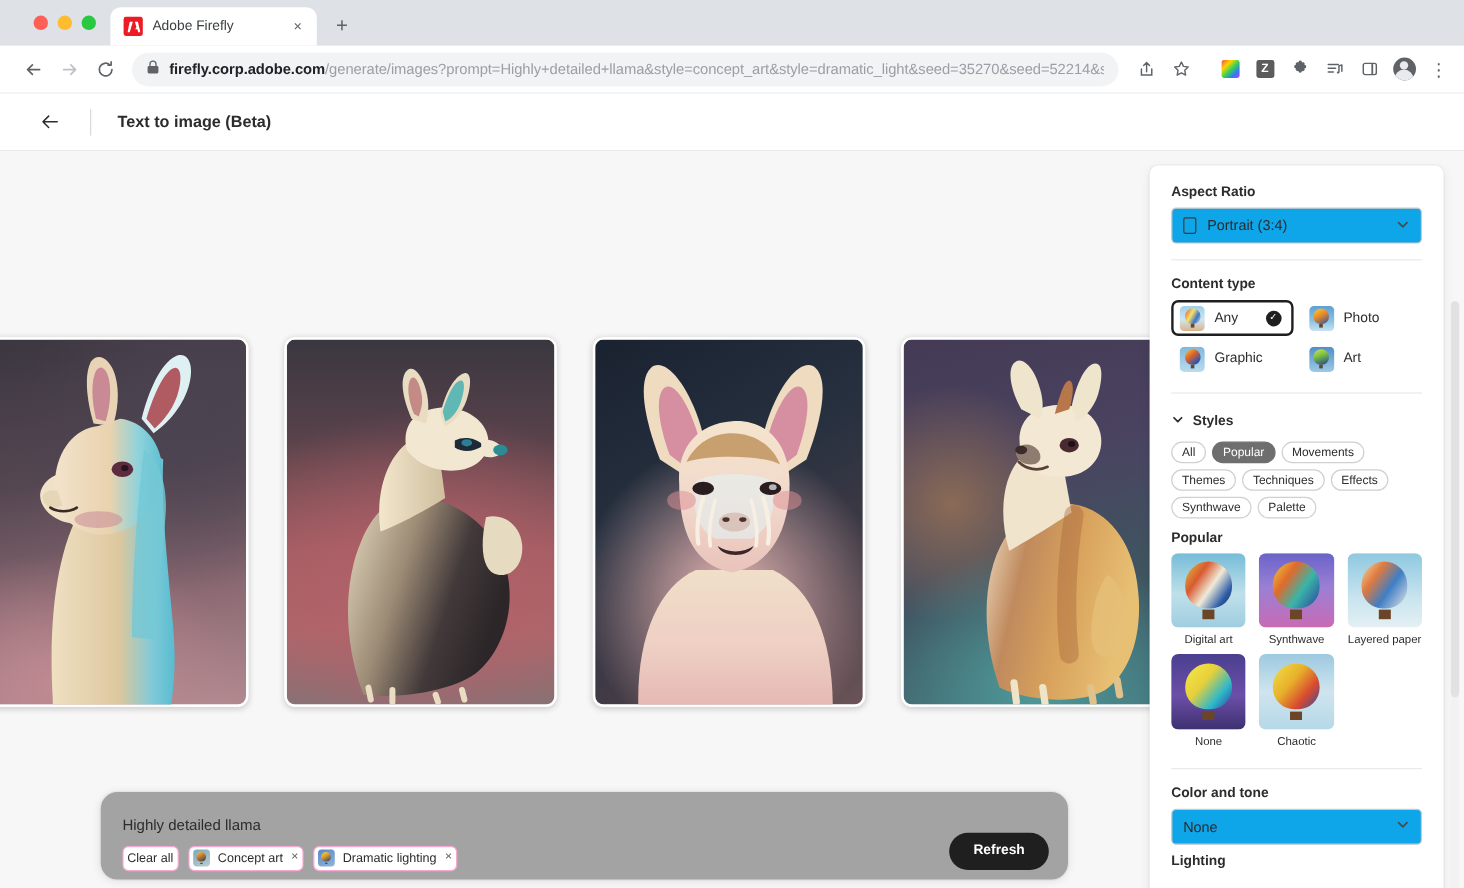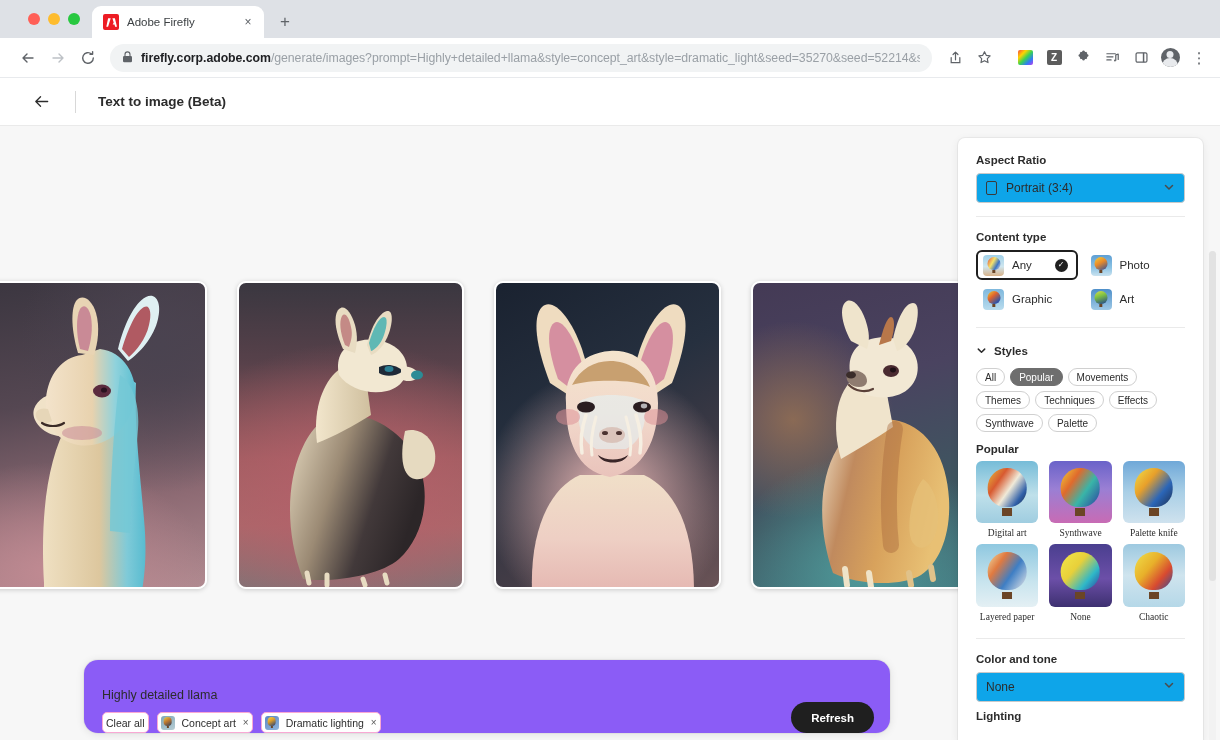--- a/index.html
+++ b/index.html
@@ -275,21 +275,21 @@
     border: 1px solid #d0d0d0; border-radius: 9px;
     background: #fff; font-size: 10px; color: #2c2c2c;
     display: flex; align-items: center;
   }
   .filter-chip.active { background: #6e6e6e; border-color: #6e6e6e; color: #fff; }
 
   #style-grid {
     display: grid; grid-template-columns: repeat(3, 1fr);
     gap: 6px 11px;
   }
-  .style-cell { text-align: center; font-family: Liberation Serif, serif; }
+  .style-cell { text-align: center; }
   .style-thumb {
     width: 100%; aspect-ratio: 1/1;
     border-radius: 6px; overflow: hidden;
     position: relative;
   }
   .style-name {
     font-size: 9.5px; color: #2c2c2c; margin-top: 5px;
     white-space: nowrap;
   }
   .s-digital .sky { background: linear-gradient(180deg,#76bcd8 0%,#bfe0ea 55%,#9fcde0 100%); }
@@ -306,24 +306,24 @@
   .s-chaotic .env { background: linear-gradient(130deg,#f0e04a 0%,#e8b02a 40%,#d84a30 70%,#2c4fa0 100%); }
   .s-lighting { background: linear-gradient(150deg,#5b87c6 0%,#8fb4dc 100%); }
   .s-lighting .env { background: linear-gradient(150deg,#f2d84a 0%,#e0a02a 40%,#1e3a7a 100%); }
   .s-concept { background: linear-gradient(150deg,#7fa8b8 0%,#b8cdd4 100%); }
   .s-concept .env { background: linear-gradient(150deg,#e8d04a 0%,#c07a30 45%,#2a3a5a 100%); }
 
   
   #prompt-bar {
     position: absolute; left: 84px; bottom: 10px;
     width: 806px; height: 73px;
-    background: #8b5cf6; border-radius: 14px;
+    background: #a3a3a3; border-radius: 14px;
     box-shadow: 0 1px 8px rgba(0,0,0,0.10), 0 0 0 1px rgba(0,0,0,0.04);
     padding: 13px 16px 0 18px;
-    display: flex; align-items: flex-end;
+    display: flex; align-items: center;
   }
   #prompt-left { flex: 1 1 auto; min-width: 0; }
   #prompt-text { font-size: 12.5px; color: #2c2c2c; margin-bottom: 10px; }
   #prompt-chips { display: flex; align-items: center; gap: 8px; }
   .prompt-chip {
     height: 21px; padding: 0 3px;
     border: 1px solid #f9a8d4; border-radius: 5px;
     background: #fff; font-size: 10.5px; color: #2c2c2c;
     display: flex; align-items: center; gap: 7px;
   }
@@ -699,30 +699,20 @@
           <div class="style-thumb s-synth">
             <span class="balloon">
                 <span class="sky"></span>
                 <span class="env"></span>
                 <span class="basket"></span>
               </span>
           </div>
           <div class="style-name">Synthwave</div>
         </div>
         <div class="style-cell">
-          <div class="style-thumb s-palette">
-            <span class="balloon">
-                <span class="sky"></span>
-                <span class="env"></span>
-                <span class="basket"></span>
-              </span>
-          </div>
-          <div class="style-name">Palette knife</div>
-        </div>
-        <div class="style-cell">
           <div class="style-thumb s-layered">
             <span class="balloon">
                 <span class="sky"></span>
                 <span class="env"></span>
                 <span class="basket"></span>
               </span>
           </div>
           <div class="style-name">Layered paper</div>
         </div>
         <div class="style-cell">

